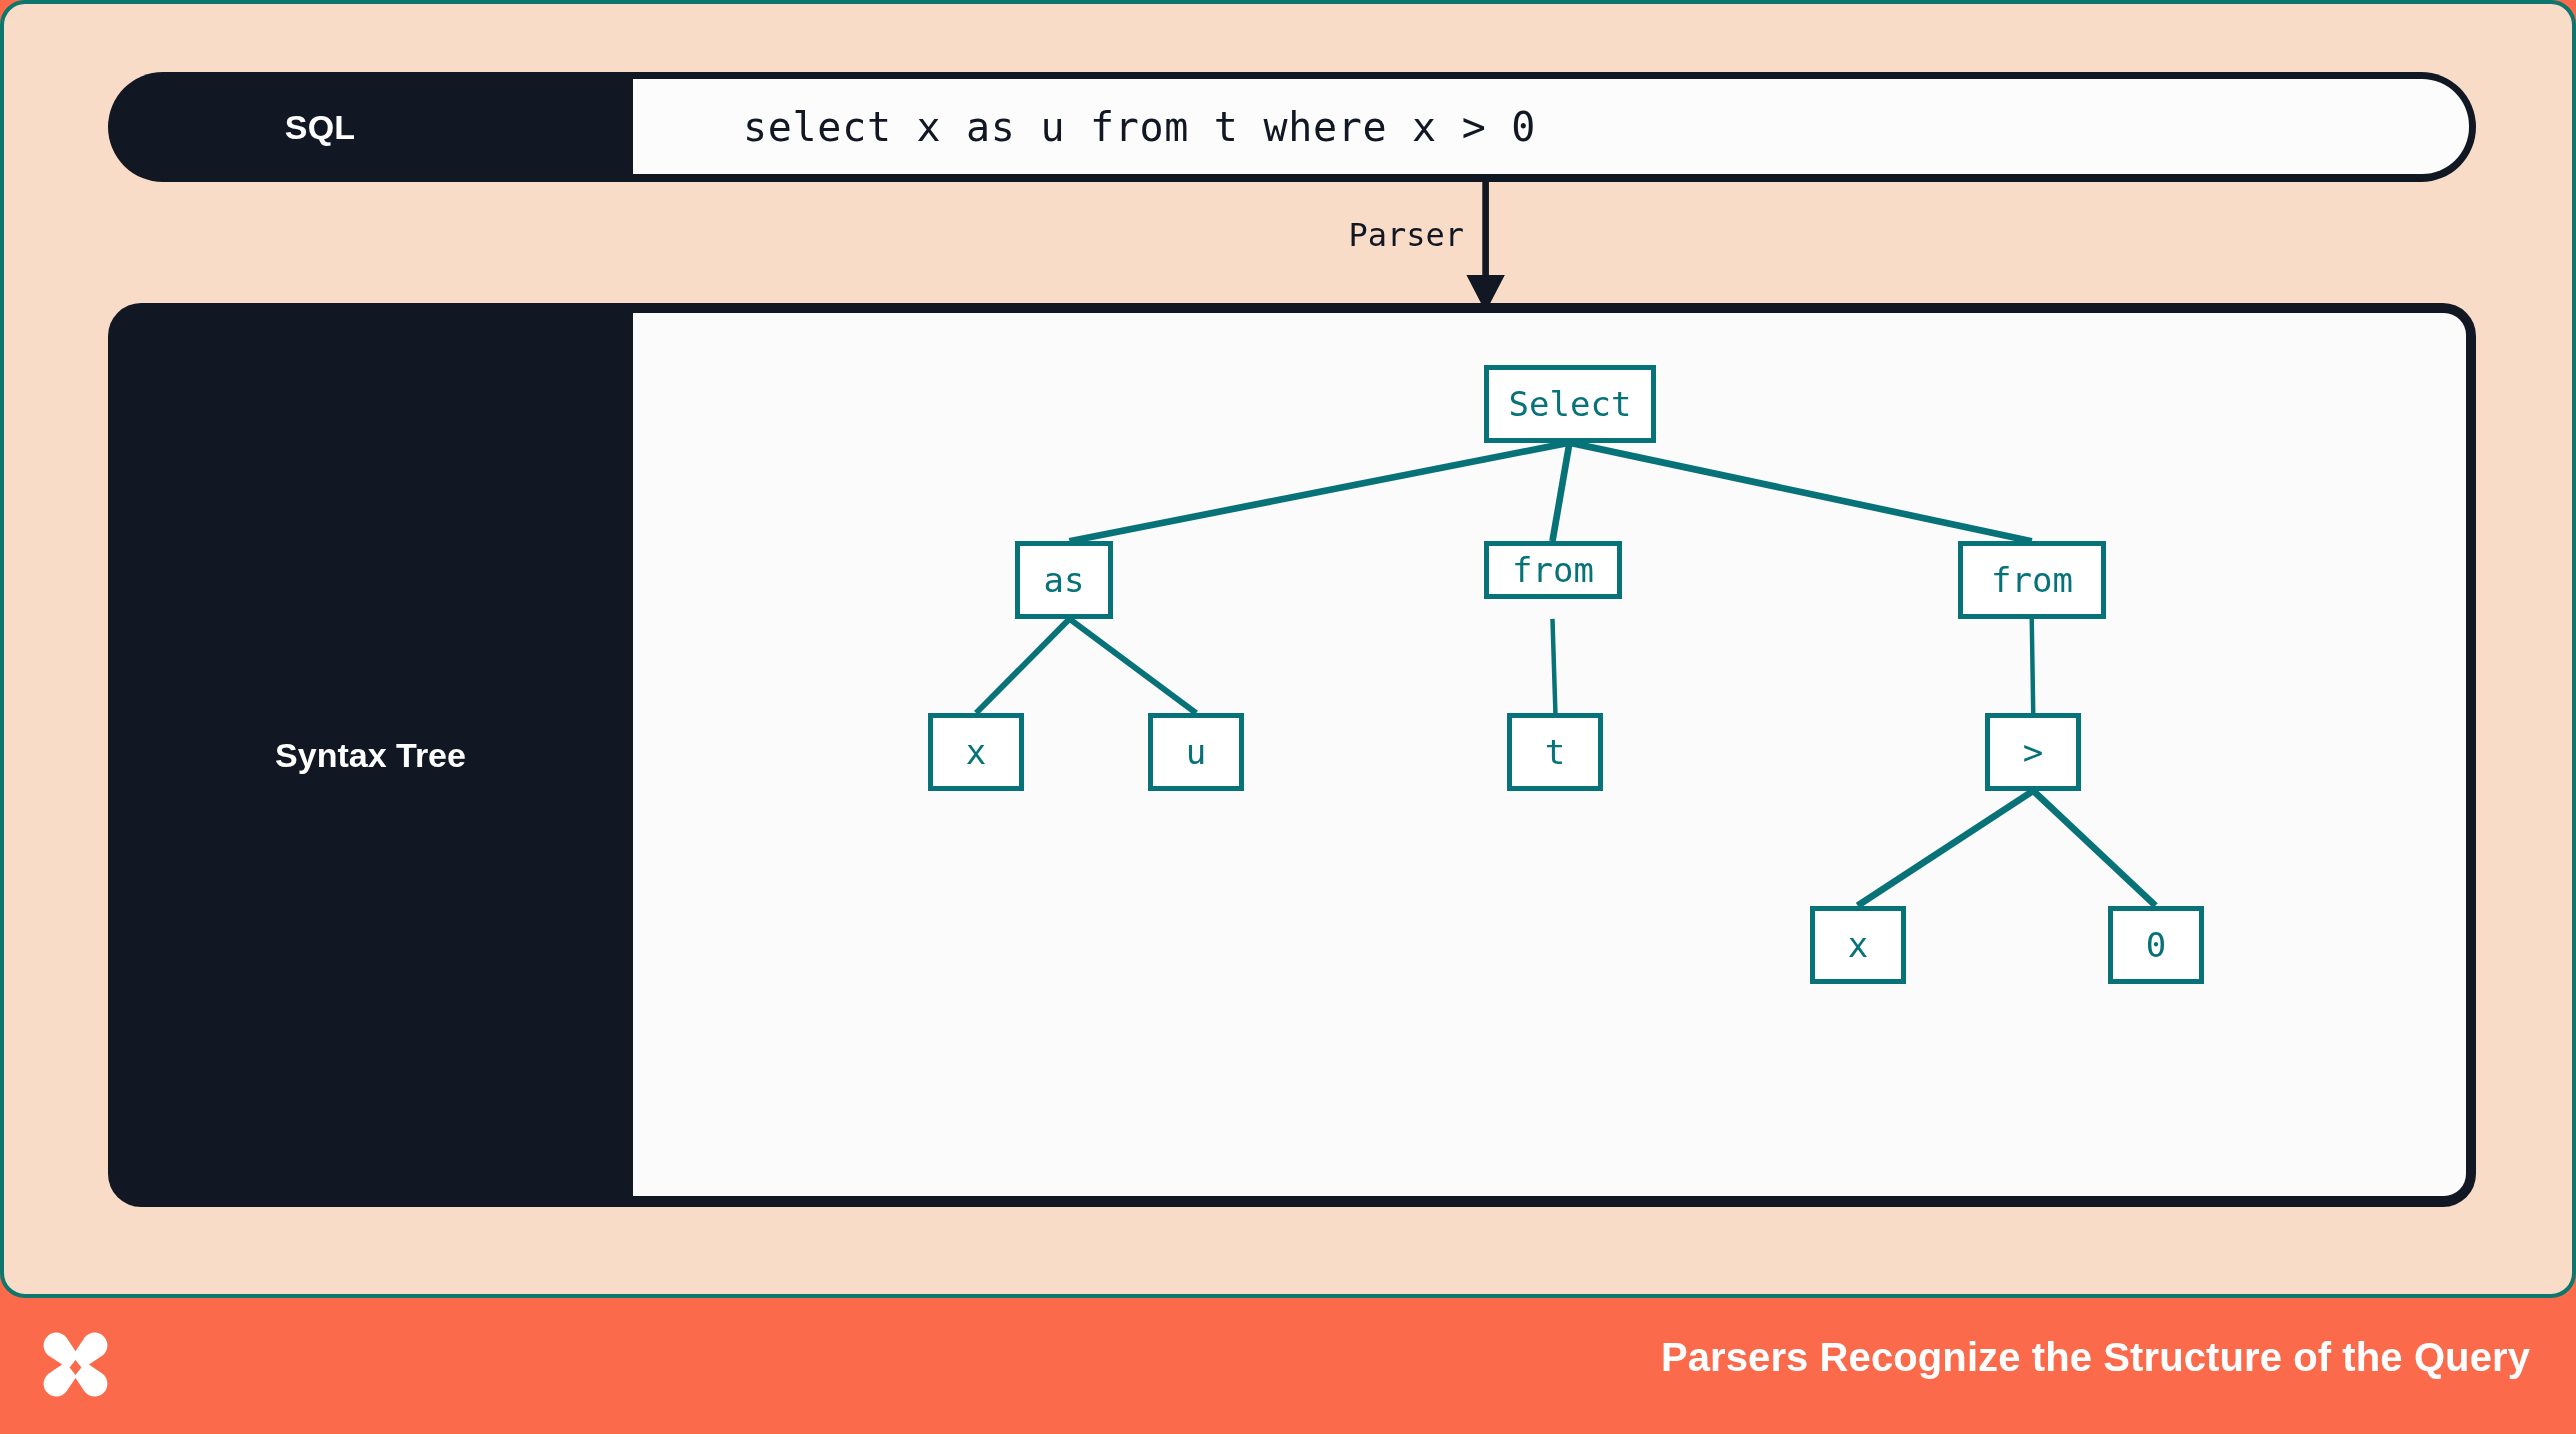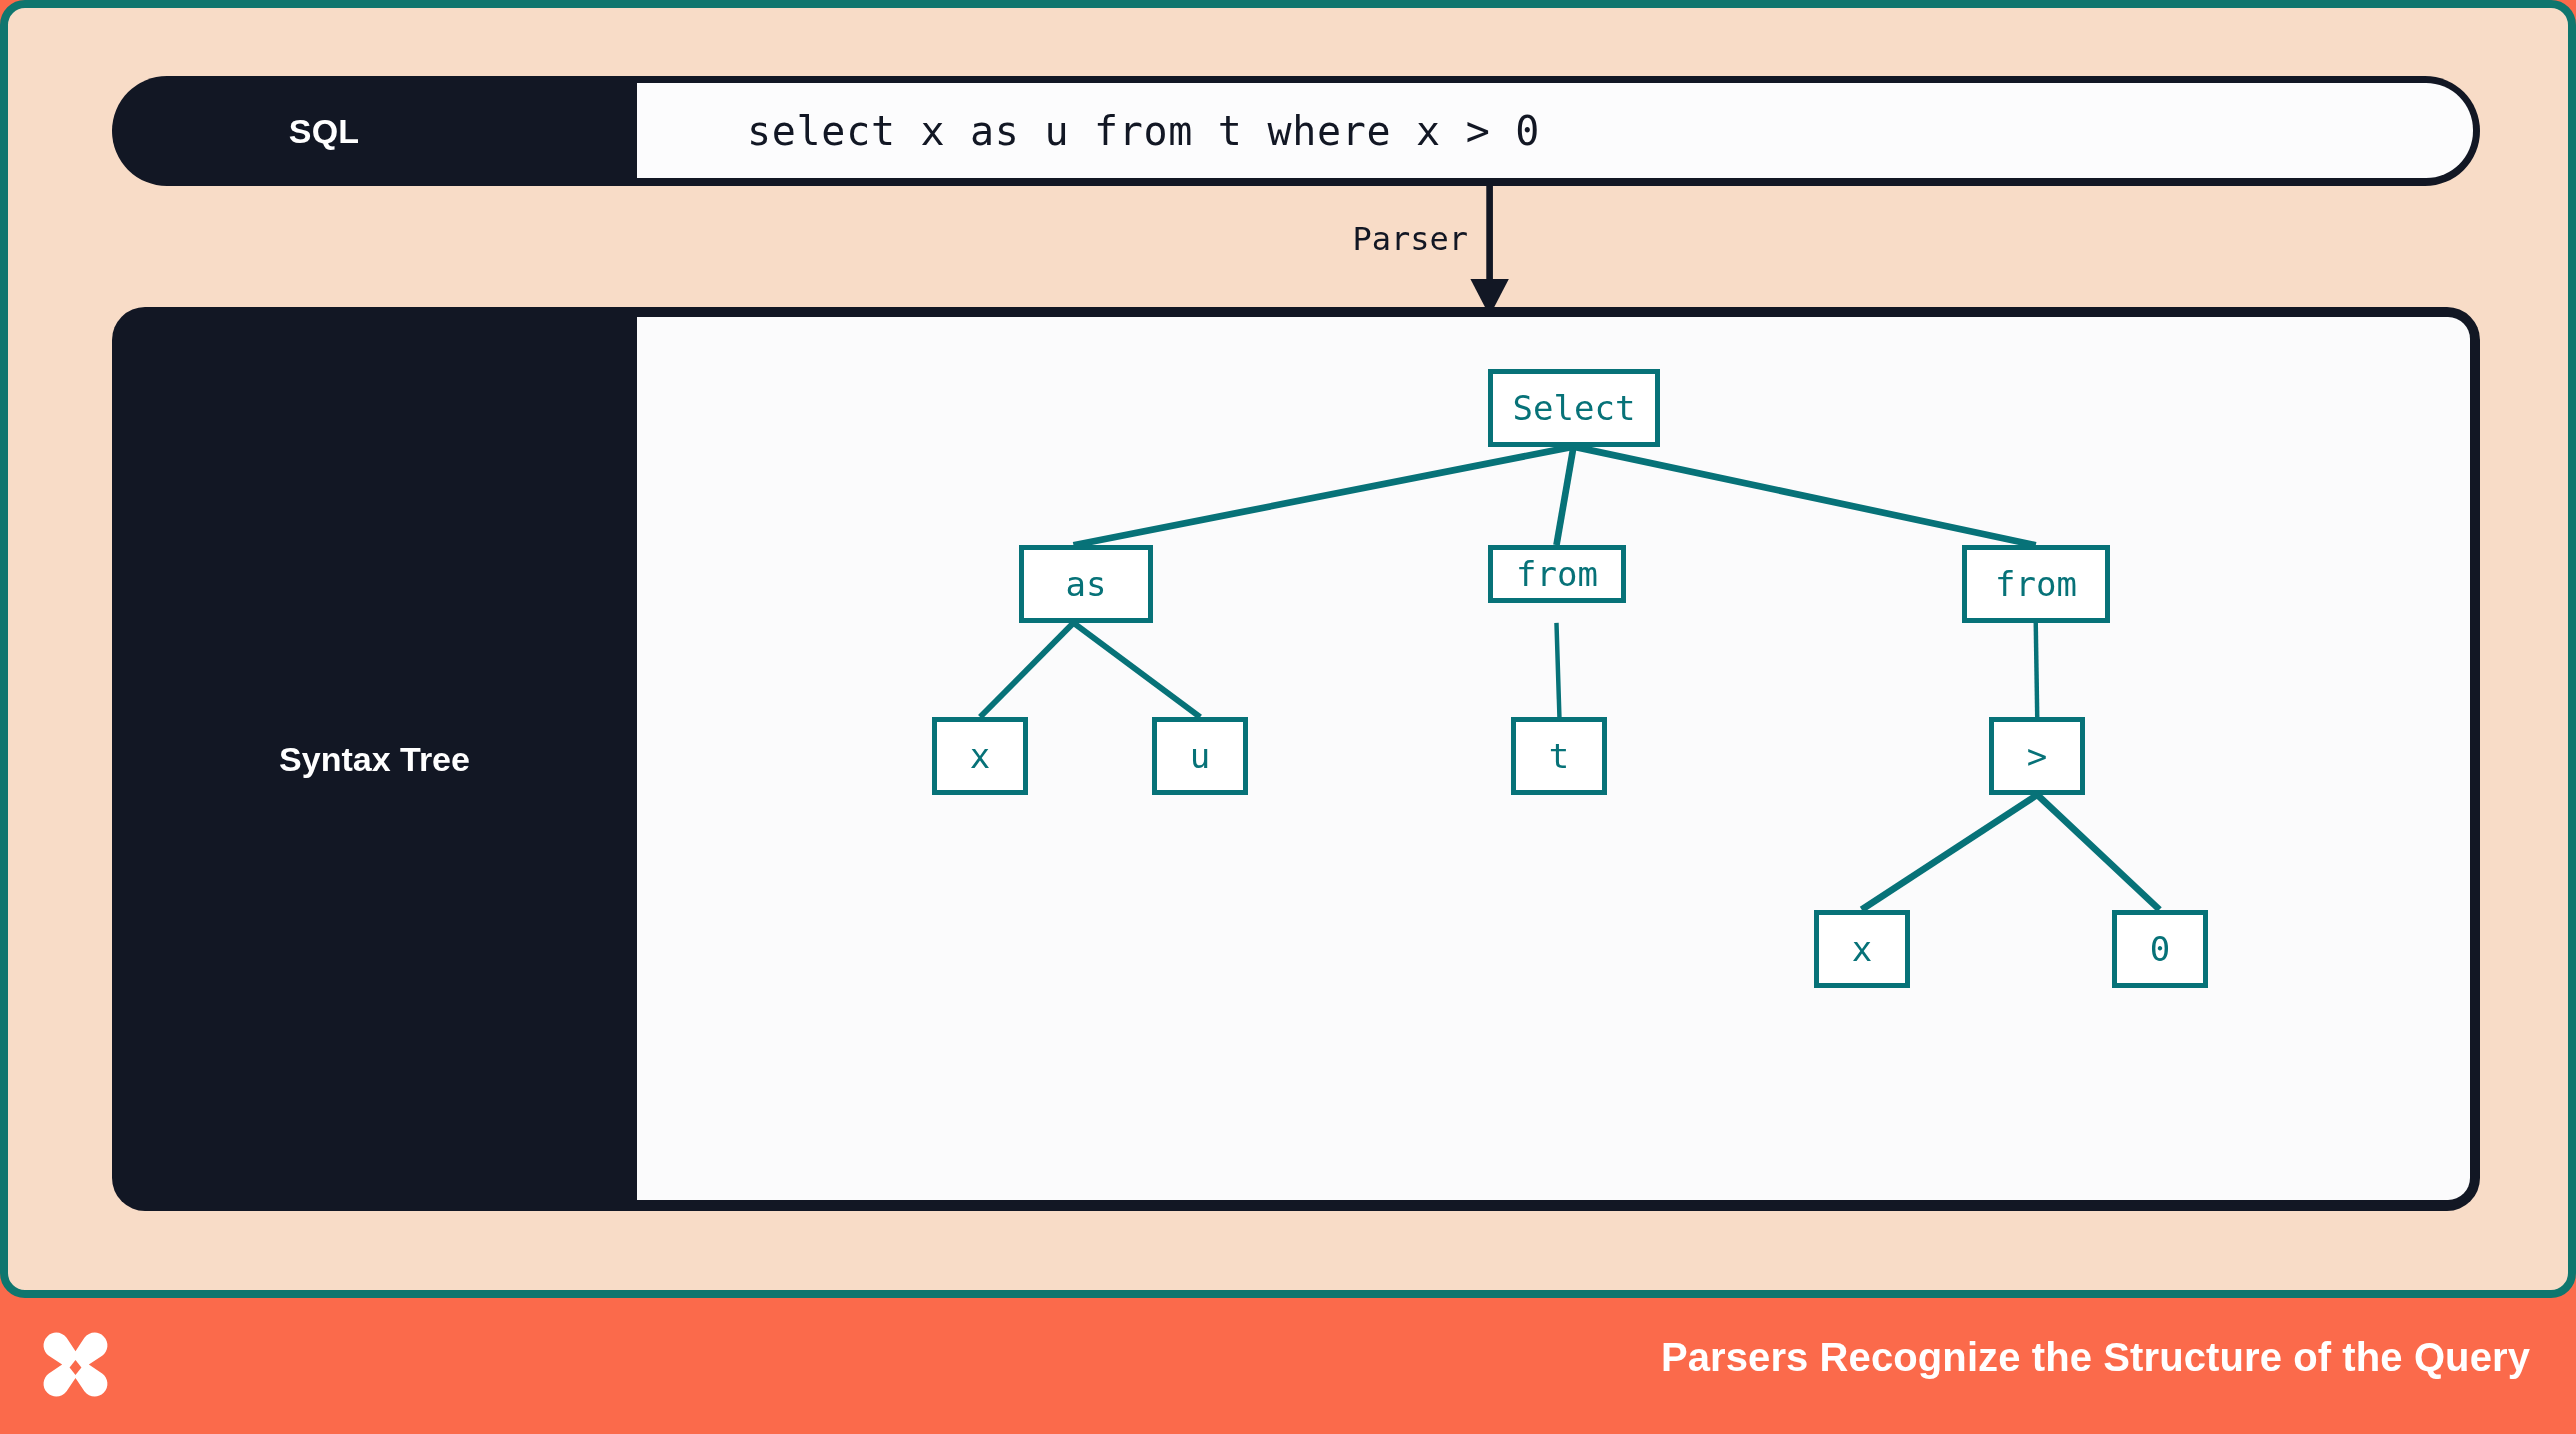--- a/index.html
+++ b/index.html
@@ -18,21 +18,21 @@
 
   
   .outer-card {
     position: absolute;
     left: 0px;
     top: 0px;
     width: 2576px;
     height: 1298px;
     box-sizing: border-box;
     background: #F8DCC7;
-    border: 8px solid #0f766e;
+    border: 4px solid #0f766e;
     border-radius: 25px;
   }
 
   
   .sql-row {
     position: absolute;
     left: 104px;
     top: 68px;
     width: 2368px;
     height: 110px;
@@ -218,21 +218,21 @@
           </g>
           <g stroke="#077278" fill="none" stroke-width="9">
             <line x1="1890" y1="645" x2="1653" y2="800"></line>
             <line x1="1890" y1="645" x2="2055" y2="800"></line>
           </g>
         </svg>
 
         <div class="node-box" style="left:851px; top:52px; width:172px; height:78px;">
           <span>Select</span>
         </div>
-        <div class="node-box" style="left:382px; top:228px; width:134px; height:78px;">
+        <div class="node-box" style="left:382px; top:228px; width:98px; height:78px;">
           <span>as</span>
         </div>
         <div class="node-box" style="left:851px; top:228px; width:138px; height:58px;">
           <span>from</span>
         </div>
         <div class="node-box" style="left:1325px; top:228px; width:148px; height:78px;">
           <span>from</span>
         </div>
         <div class="node-box" style="left:295px; top:400px; width:96px; height:78px;">
           <span>x</span>

